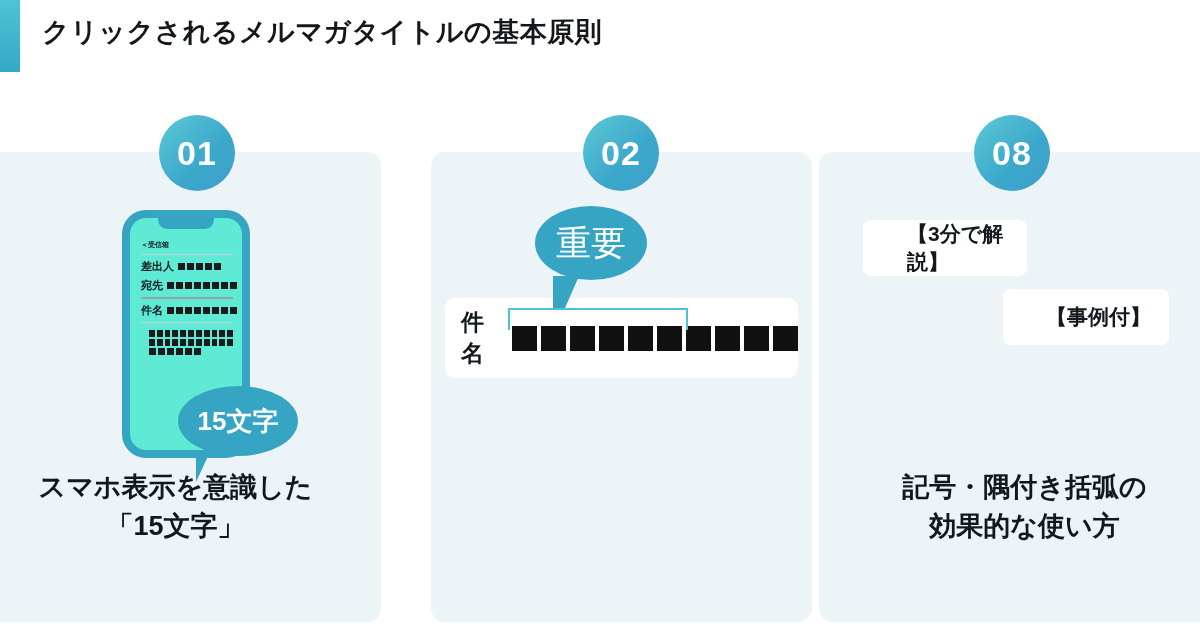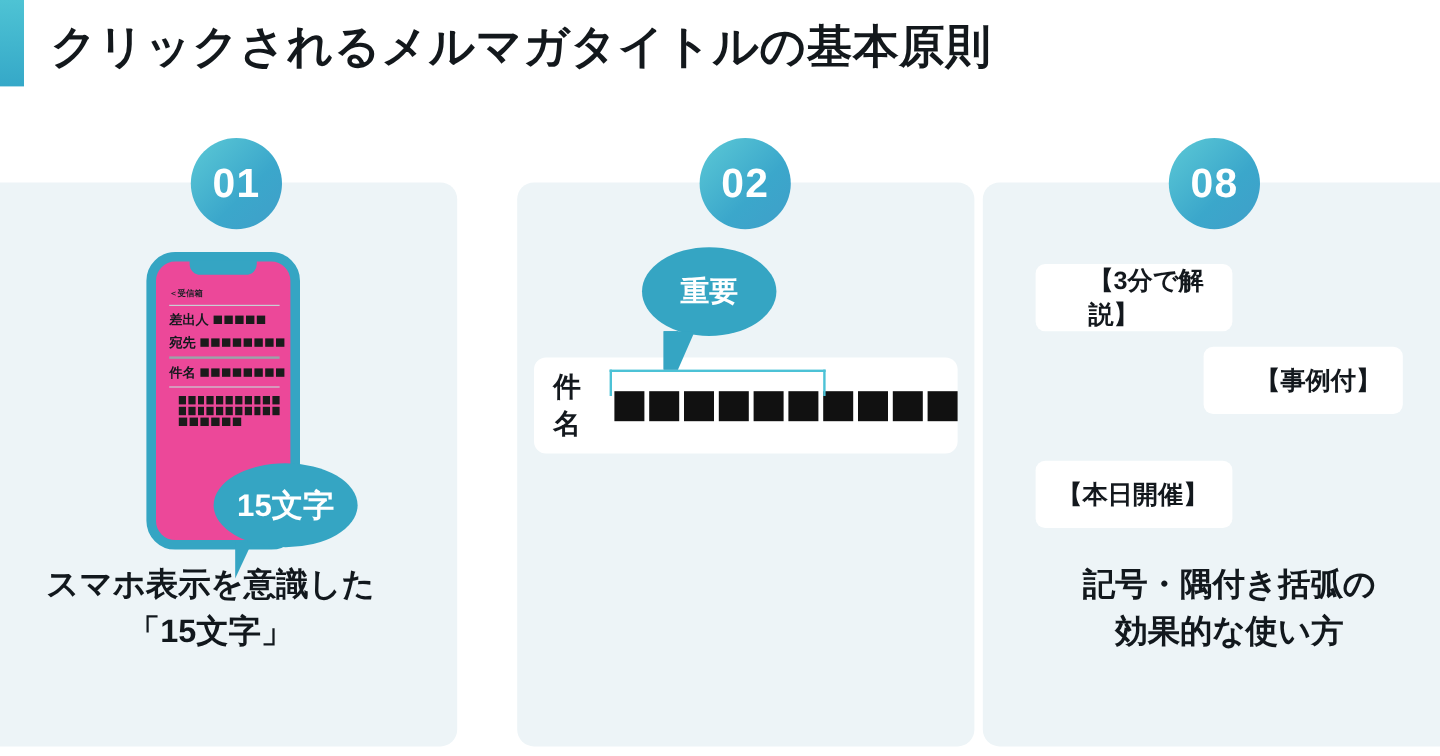--- a/index.html
+++ b/index.html
@@ -11,21 +11,21 @@
   }
   .stage { position:relative; width:1200px; height:630px; }
 
   
   .accent-bar {
     position:absolute; left:0; top:0; width:20px; height:72px;
     background:linear-gradient(180deg,#4ec3d4 0%, #35a8c8 100%);
   }
   .page-title {
     position:absolute; left:42px; top:14px;
-    font-size:38px; font-weight:bold; color:#13181c;
+    font-size:27px; font-weight:bold; color:#13181c;
     letter-spacing:0.5px; white-space:nowrap;
   }
 
   
   .card {
     position:absolute; top:152px; width:381px; height:470px;
     background:#edf4f7; border-radius:14px;
   }
   #card1 { left:-30px; width:411px; border-radius:0 14px 14px 0; }
   #card2 { left:398px;margin-left:33px; }
@@ -48,21 +48,21 @@
     color:#12181d; line-height:1.45;
   }
   #card1 .caption { top:316px; }
   .caption span { display:block; }
 
   
   .phone {
     position:absolute; left:152px; top:58px;
     width:128px; height:248px;
     border:8px solid #35a5c3; border-radius:24px;
-    background:#ec4899;
+    background:#5eead4;
   }
   .notch {
     position:absolute; left:50%; top:-1px; transform:translateX(-50%);
     width:56px; height:12px; background:#35a5c3;
     border-radius:0 0 9px 9px;
   }
   .mail { position:absolute; left:11px; top:22px; right:9px; }
   .mail-back { font-size:7px; font-weight:bold; color:#1a1f24; }
   .hr { height:1px; background:#c9cfd4; margin:4px 0; }
   .hr.thick { height:2px; background:#9aa3aa; }
@@ -85,21 +85,21 @@
     border-left:14px solid #35a5c3;
     border-right:4px solid transparent;
     border-bottom:30px solid transparent;
   }
 
   
   .bubble-imp {
     position:absolute; left:104px; top:54px;
     width:112px; height:74px; border-radius:50%;
     background:#35a5c3; display:flex; align-items:center; justify-content:center;
-    color:#ffffff; font-size:24px; font-weight:bold; z-index:5;
+    color:#ffffff; font-size:35px; font-weight:normal; z-index:5;
   }
   .bubble-imp .tail2 {
     position:absolute; left:18px; bottom:-28px;
     width:0; height:0;
     border-left:12px solid #35a5c3;
     border-right:14px solid transparent;
     border-top:32px solid #35a5c3;
     border-bottom:0;
     background:transparent;
   }
@@ -260,23 +260,20 @@
 
   <div class="card" id="card3">
     <div class="badge">08</div>
 
     <div class="chip" id="chip1">
       <span>【3分で解説】</span>
     </div>
     <div class="chip" id="chip2">
       <span>【事例付】</span>
     </div>
-    <div class="chip" id="chip3">
-      <span>【本日開催】</span>
-    </div>
 
     <div class="caption">
       <span>記号・隅付き括弧の</span>
       <span>効果的な使い方</span>
     </div>
   </div>
 
 </div>
 
 </body></html>

